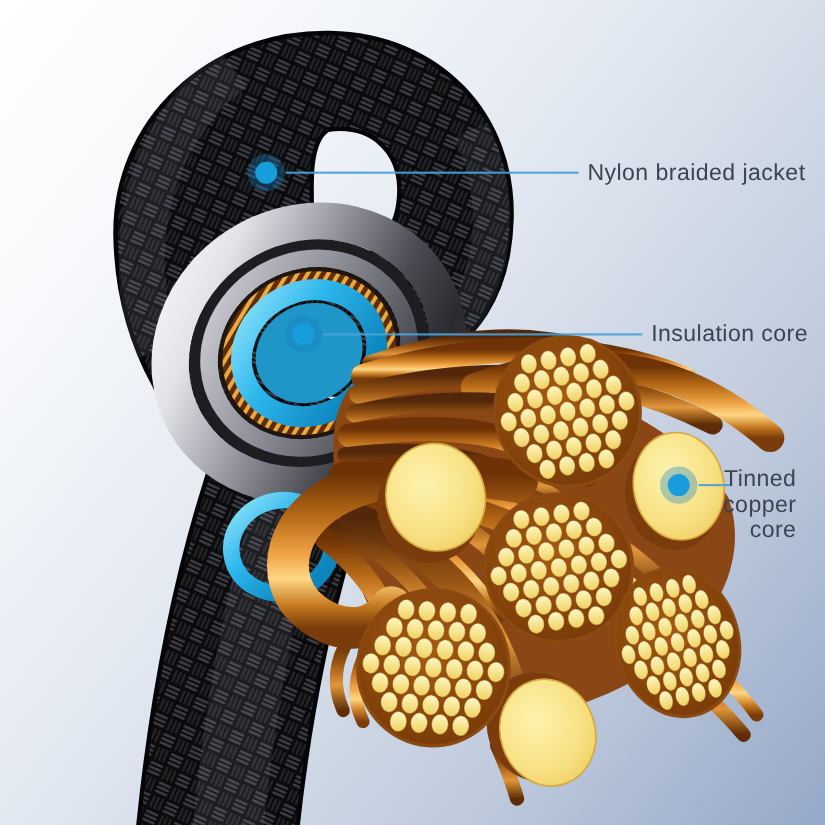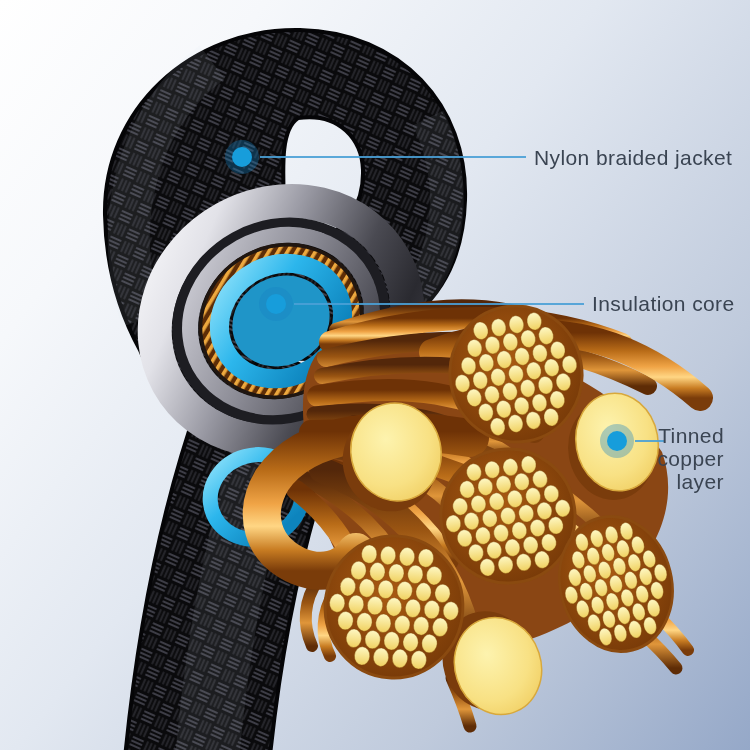--- a/index.html
+++ b/index.html
@@ -340,14 +340,14 @@
   <div class="callout-dot" style="left:232px;top:147px;"></div>
   <div class="callout-line" style="left:260px;top:156px;width:266px;"></div>
   <div class="callout-label" style="left:534px;top:146px;">Nylon braided jacket</div>
 
   <div class="callout-dot" style="left:266px;top:294px;"></div>
   <div class="callout-line" style="left:294px;top:303px;width:290px;"></div>
   <div class="callout-label" style="left:592px;top:292px;">Insulation core</div>
 
   <div class="callout-dot" style="left:607px;top:431px;"></div>
   <div class="callout-line" style="left:635px;top:440px;width:30px;"></div>
-  <div class="callout-label wrap" style="left:638px;top:424px;width:86px;">Tinned copper layer</div>
+  <div class="callout-label wrap" style="left:638px;top:424px;width:86px;">Tinned copper core</div>
 </div>
 
 </body></html>

